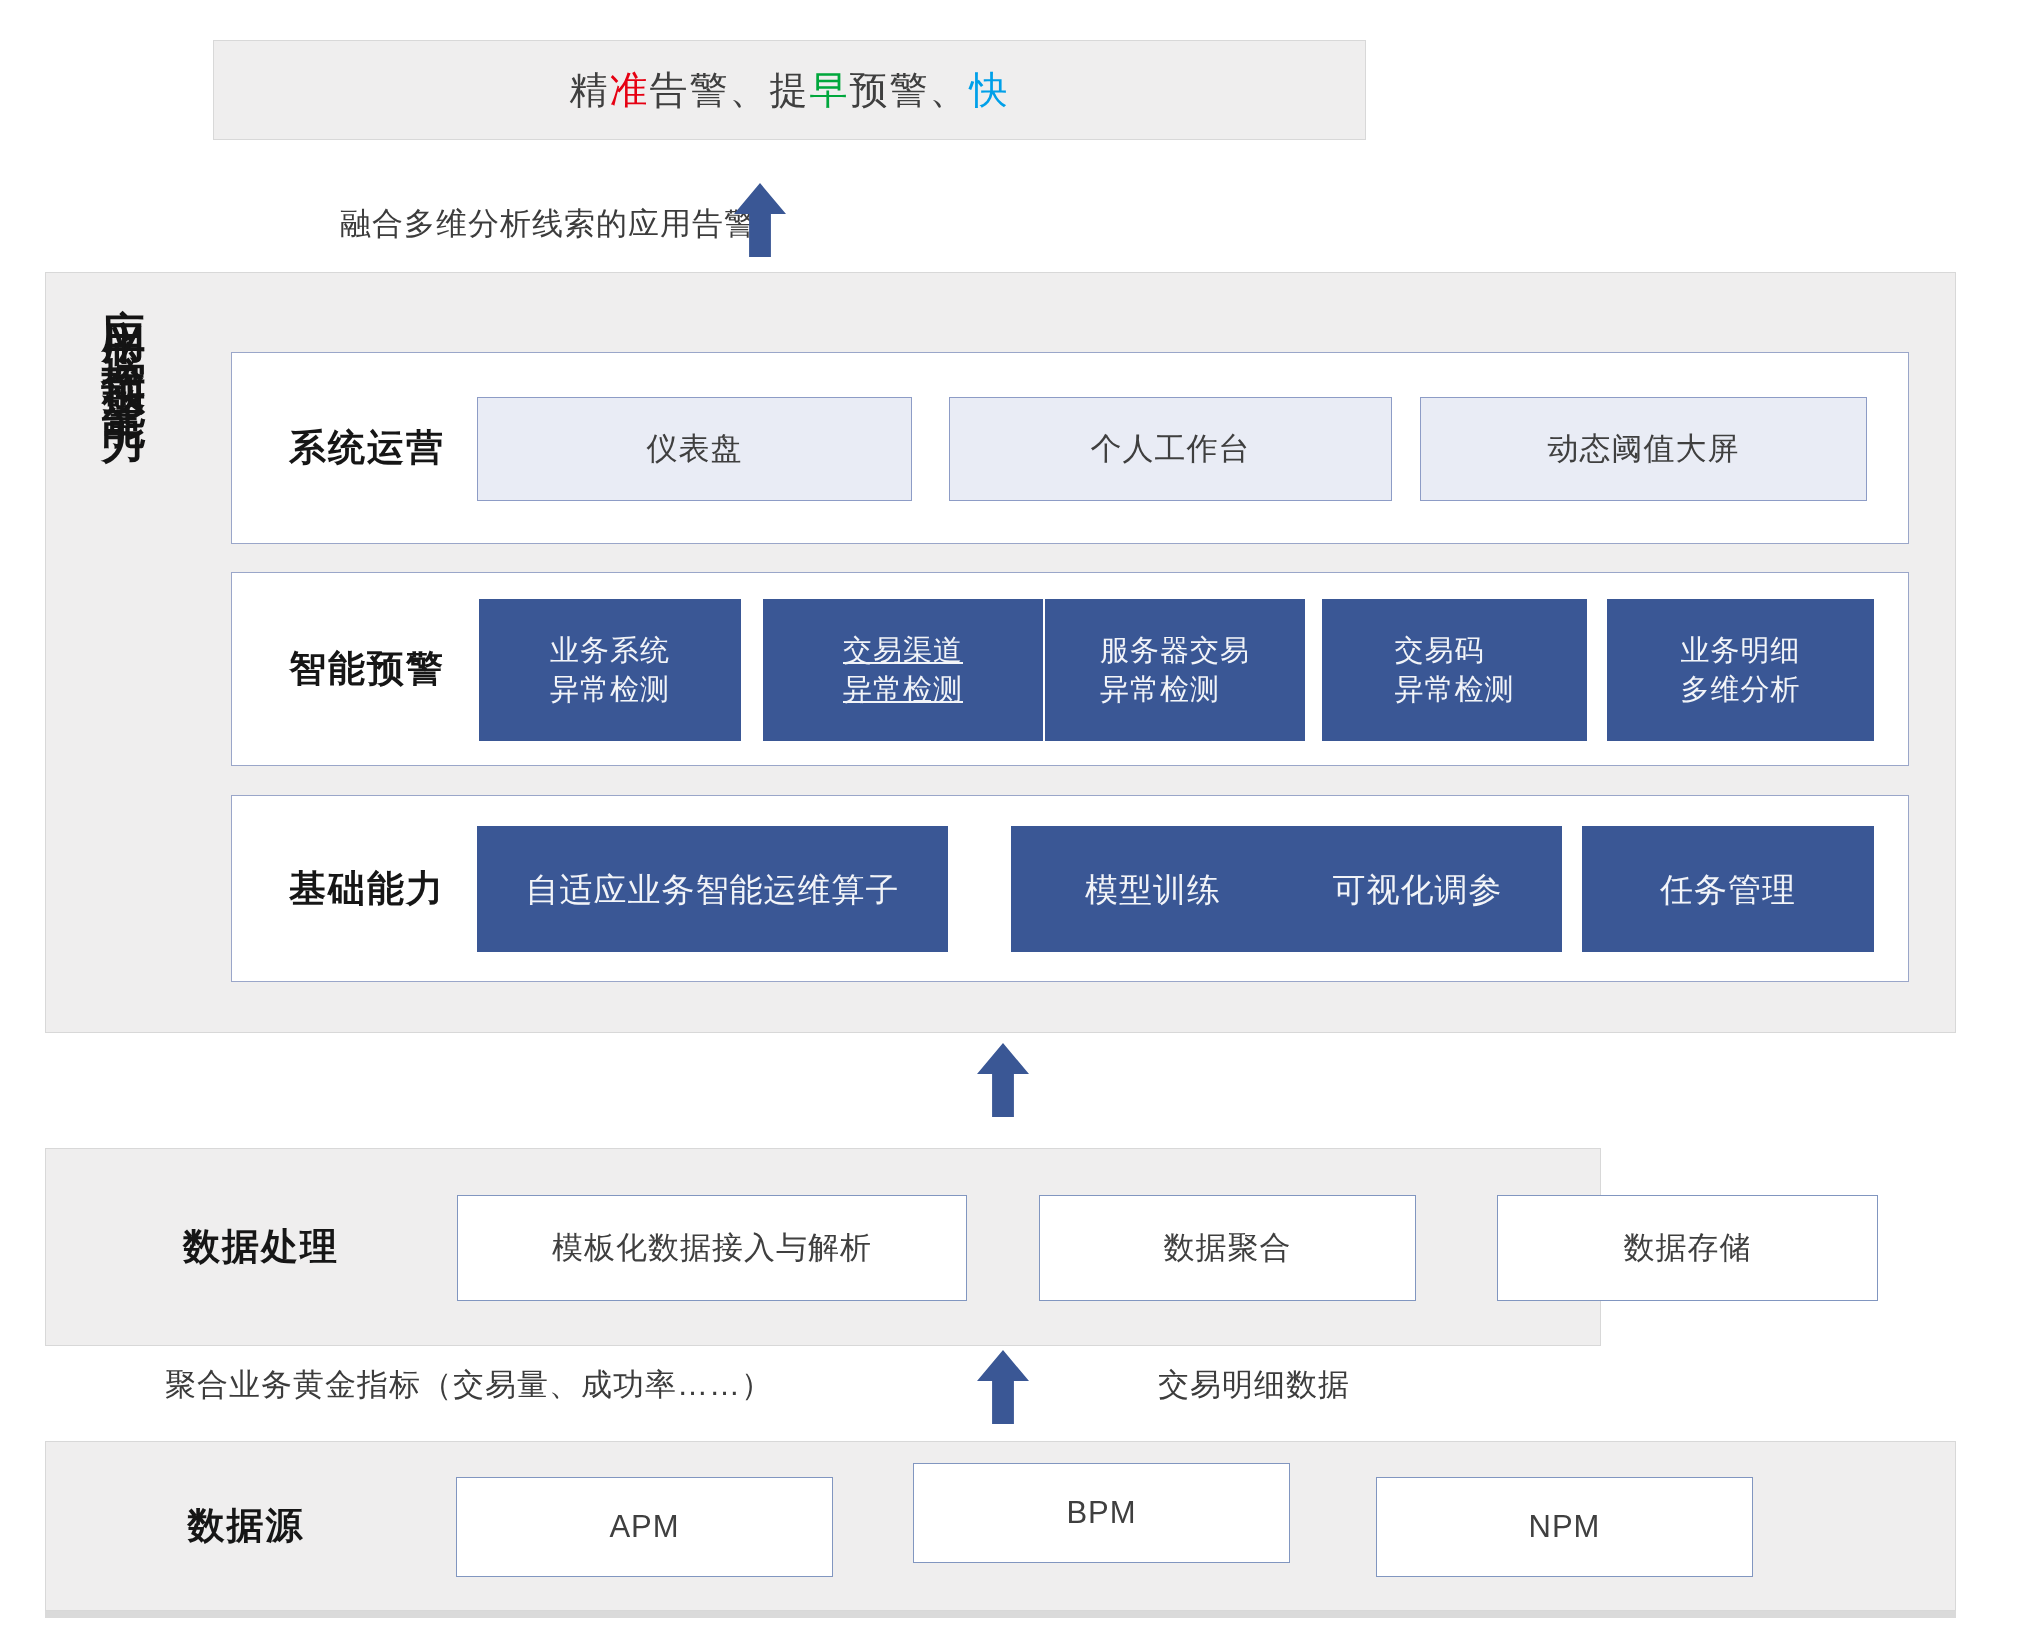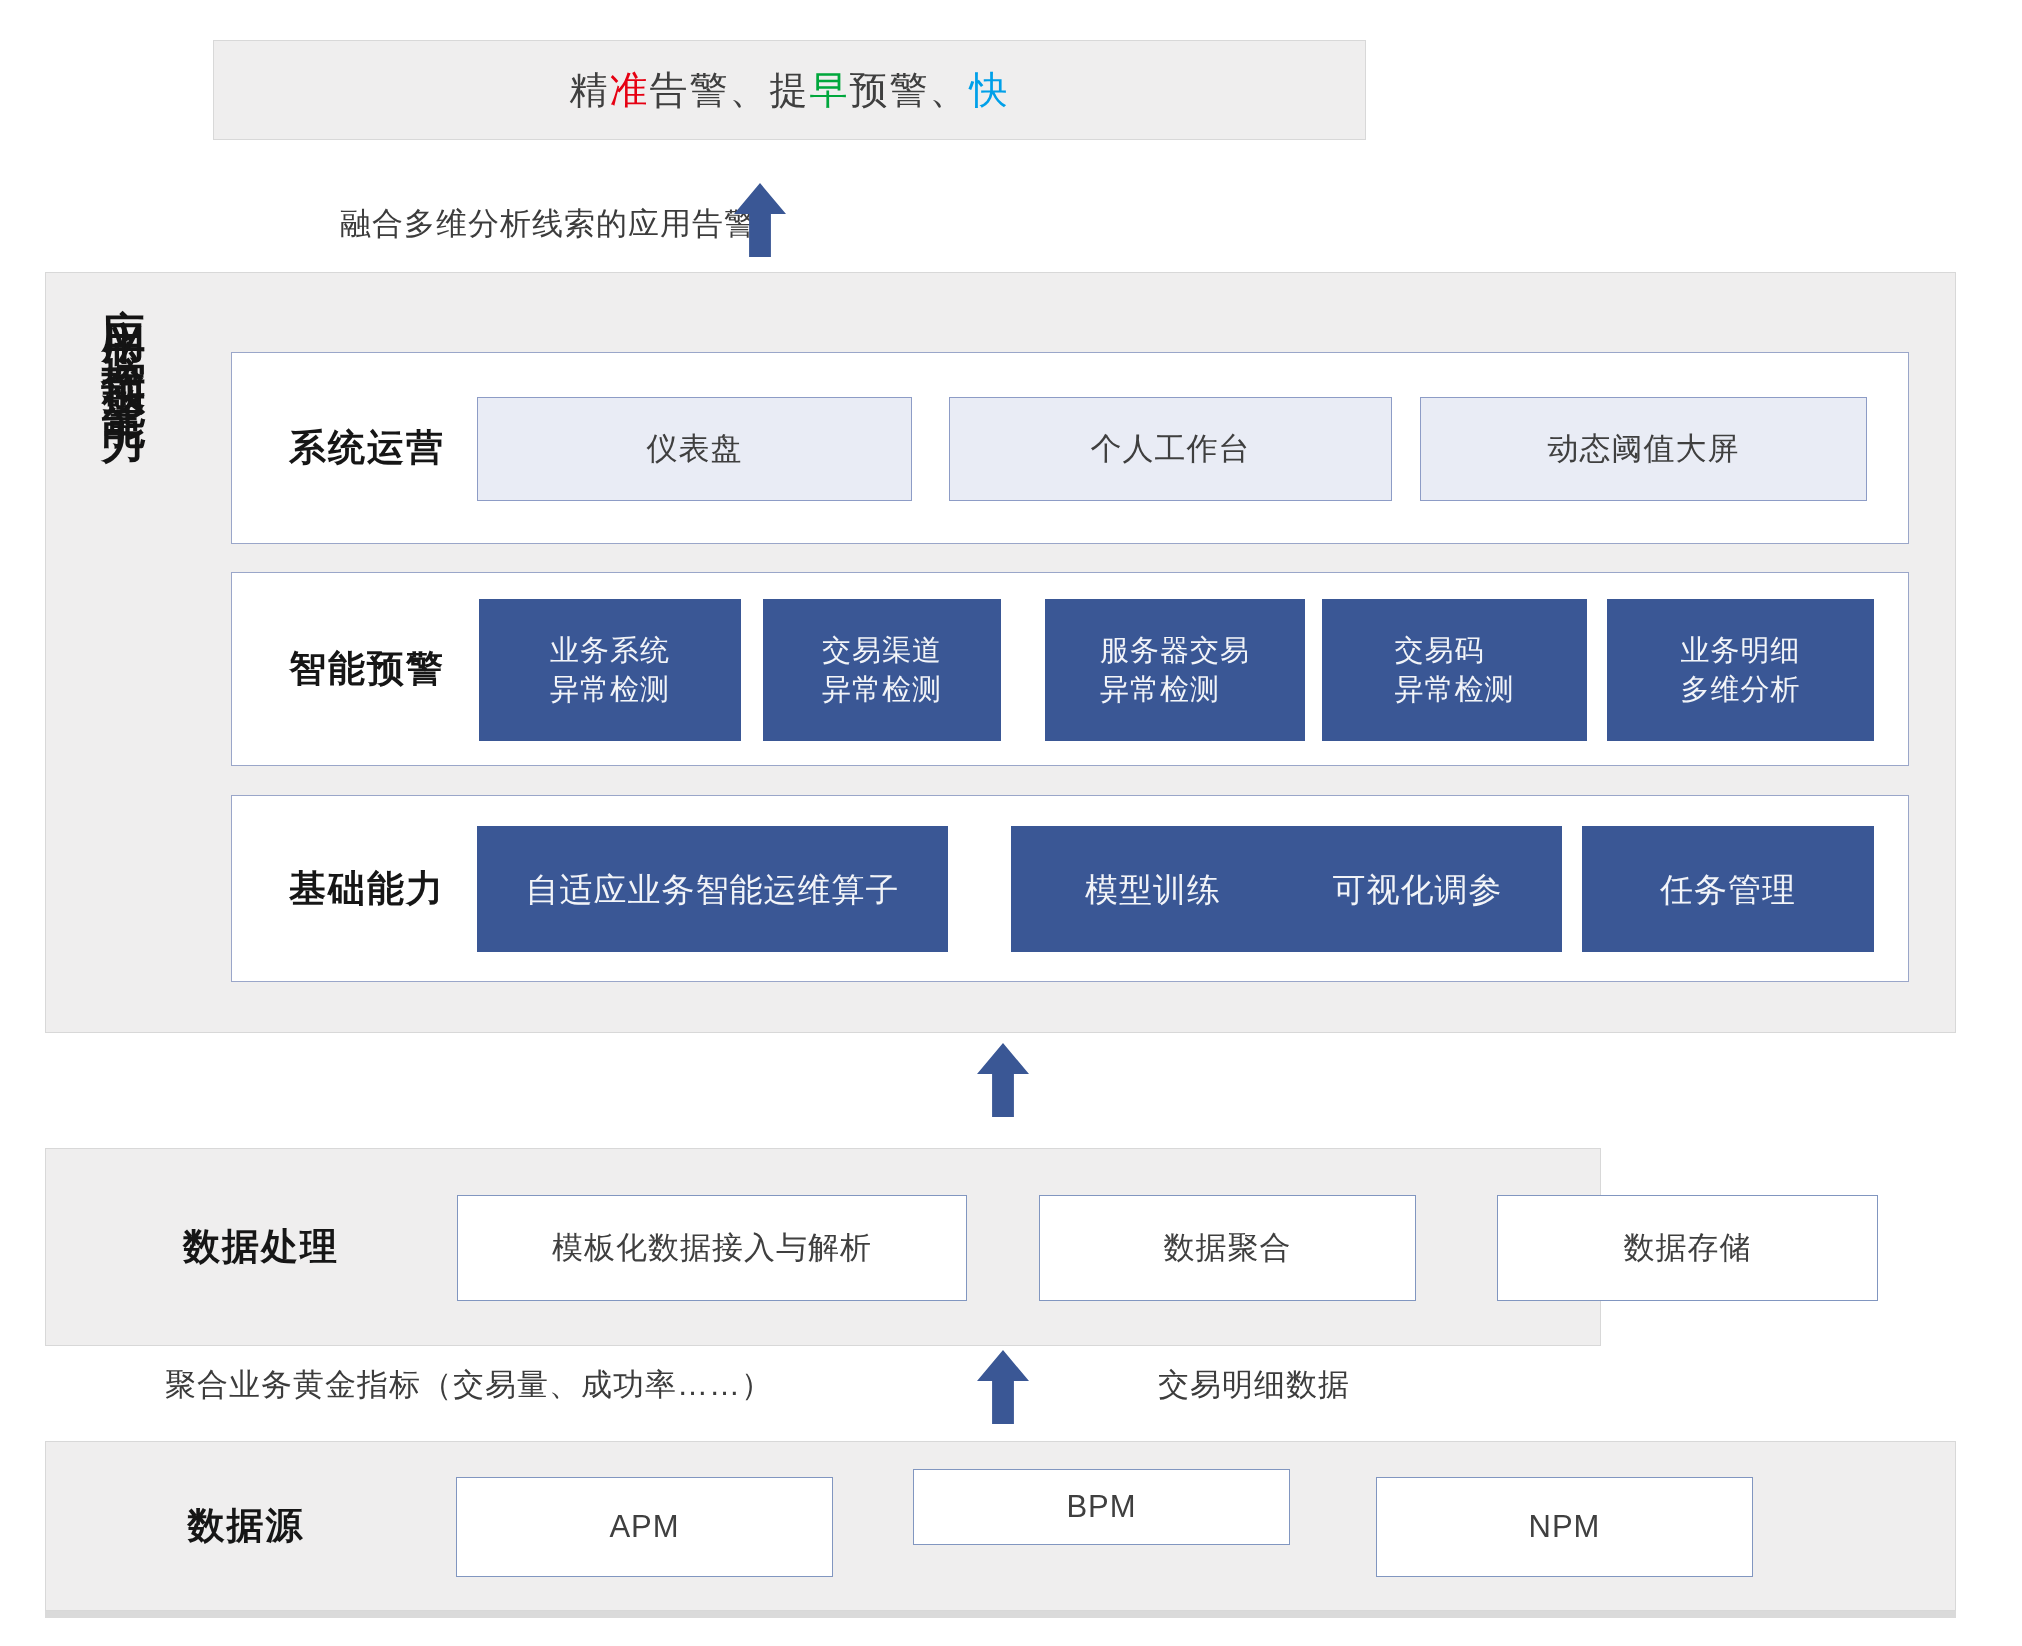--- a/index.html
+++ b/index.html
@@ -108,21 +108,21 @@
     <div class="row-label">系统运营</div>
     <div class="cbox light" style="left:245px;top:44px;width:435px;height:104px;">仪表盘</div>
     <div class="cbox light" style="left:717px;top:44px;width:443px;height:104px;">个人工作台</div>
     <div class="cbox light" style="left:1188px;top:44px;width:447px;height:104px;">动态阈值大屏</div>
   </div>
 
   <div class="cap-row row-b">
     <div class="row-label">智能预警</div>
     <div class="cbox dark" style="left:247px;top:26px;width:262px;height:142px;">业务系统
 异常检测</div>
-    <div class="cbox dark" style="left:531px;top:26px;width:238px;height:142px;">交易渠道
+    <div class="cbox dark" style="left:531px;top:26px;width:280px;height:142px;text-decoration:underline;">交易渠道
 异常检测</div>
     <div class="cbox dark" style="left:813px;top:26px;width:260px;height:142px;">服务器交易
 异常检测</div>
     <div class="cbox dark" style="left:1090px;top:26px;width:265px;height:142px;">交易码
 异常检测</div>
     <div class="cbox dark" style="left:1375px;top:26px;width:267px;height:142px;">业务明细
 多维分析</div>
   </div>
 
   <div class="cap-row row-c">
@@ -143,16 +143,16 @@
   <div class="wbox" style="left:1451px;top:46px;width:381px;height:106px;">数据存储</div>
 </div>
 
 <div class="abs flow-label" style="left:165px;top:1364px;">聚合业务黄金指标（交易量、成功率……）</div>
 <div class="arrow-up" style="left:977px;top:1350px;"></div>
 <div class="abs flow-label" style="left:1158px;top:1364px;">交易明细数据</div>
 
 <div class="gray-panel src-panel">
   <div class="panel-label" style="width:200px;">数据源</div>
   <div class="wbox" style="left:410px;top:35px;width:377px;height:100px;">APM</div>
-  <div class="wbox" style="left:867px;top:27px;width:377px;height:76px;">BPM</div>
+  <div class="wbox" style="left:867px;top:21px;width:377px;height:100px;">BPM</div>
   <div class="wbox" style="left:1330px;top:35px;width:377px;height:100px;">NPM</div>
 </div>
 <div class="bottom-strip"></div>
 
 </body></html>

